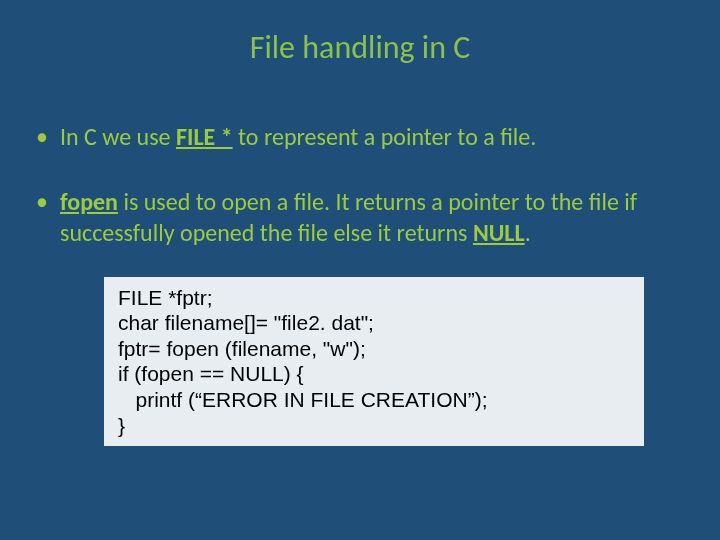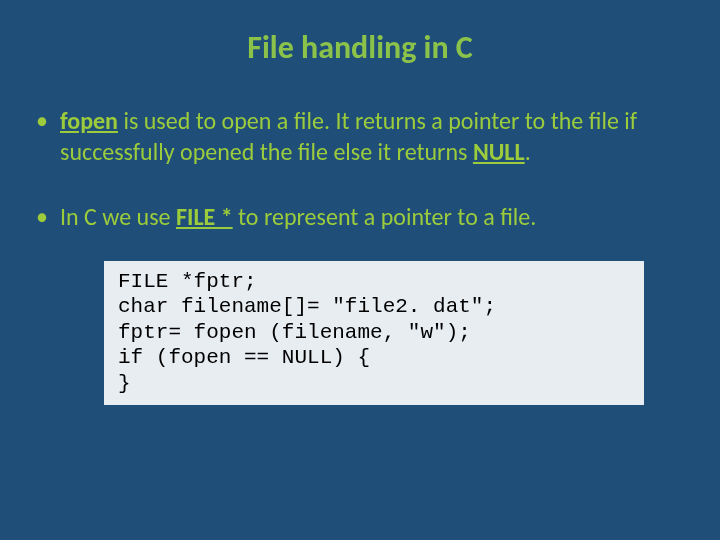--- a/index.html
+++ b/index.html
@@ -12,23 +12,23 @@
     position: relative;
   }
   .slide {
     width: 100%;
     height: 100%;
     padding: 28px 30px 0 30px;
   }
   .title {
     text-align: center;
     font-size: 32px;
-    font-weight: 700;
+    font-weight: 400;
     color: #8bc34a;
-    margin-bottom: 38px;
+    margin-bottom: 54px;
   }
   .bullets {
     list-style: none;
     color: #9ccc3c;
     font-size: 24px;
     line-height: 1.3;
   }
   .bullets > li {
     position: relative;
     padding-left: 30px;
@@ -42,50 +42,51 @@
     color: #9ccc3c;
     font-size: 24px;
   }
   .bold-u {
     font-weight: 700;
     text-decoration: underline;
   }
   .code-box {
     background: #e8edf2;
     color: #000;
-    font-family: Liberation Mono, monospace;
+    font-family: Liberation Sans, sans-serif;
     font-size: 21px;
     line-height: 1.22;
     padding: 8px 14px 8px 14px;
     margin-left: 74px;
     margin-right: 46px;
     margin-top: -6px;
   }
   .code-box .line { white-space: pre; }
 </style>
 </head>
 <body>
 
 <div class="slide">
 
   <h1 class="title">File handling in C</h1>
 
   <ul class="bullets">
 
     <li>
-      <span class="bold-u">fopen</span><span> is used to open a file.  It returns a pointer to the file if successfully opened the file else it returns </span><span class="bold-u">NULL</span><span>.</span>
+      <span>In C we use </span><span class="bold-u">FILE *</span><span> to represent a pointer to a file.</span>
     </li>
 
     <li>
-      <span>In C we use </span><span class="bold-u">FILE *</span><span> to represent a pointer to a file.</span>
+      <span class="bold-u">fopen</span><span> is used to open a file.  It returns a pointer to the file if successfully opened the file else it returns </span><span class="bold-u">NULL</span><span>.</span>
     </li>
 
   </ul>
 
   <div class="code-box">
     <div class="line">FILE *fptr;</div>
     <div class="line">char filename[]= "file2. dat";</div>
     <div class="line">fptr= fopen (filename, "w");</div>
     <div class="line">if (fopen == NULL) {</div>
+    <div class="line">   printf (“ERROR IN FILE CREATION”);</div>
     <div class="line">}</div>
   </div>
 
 </div>
 
 </body></html>

